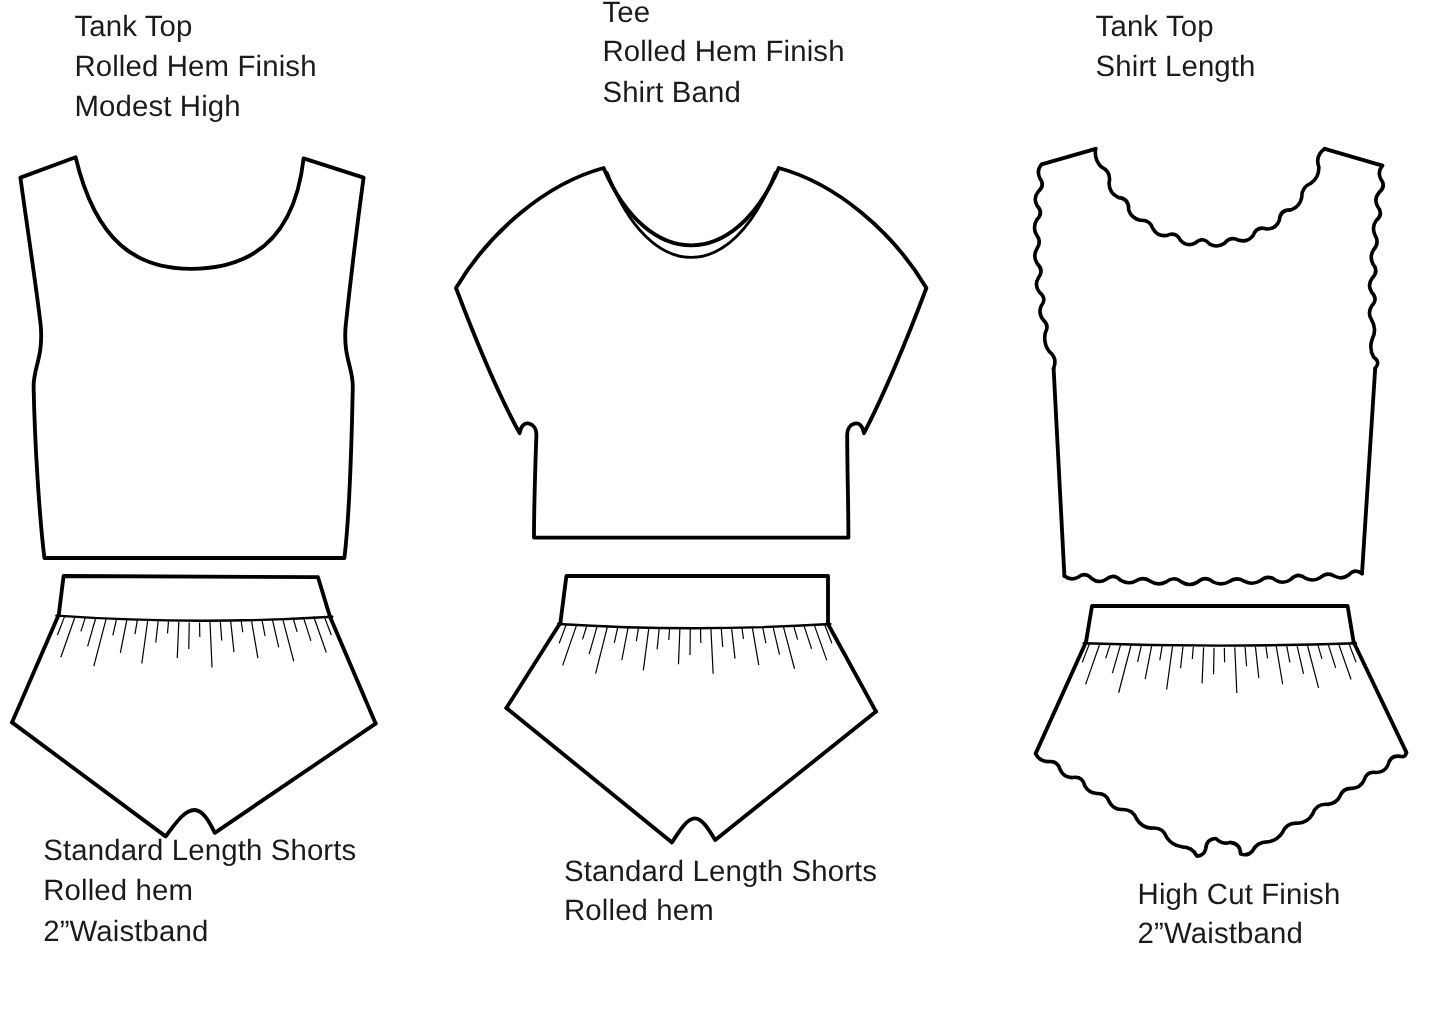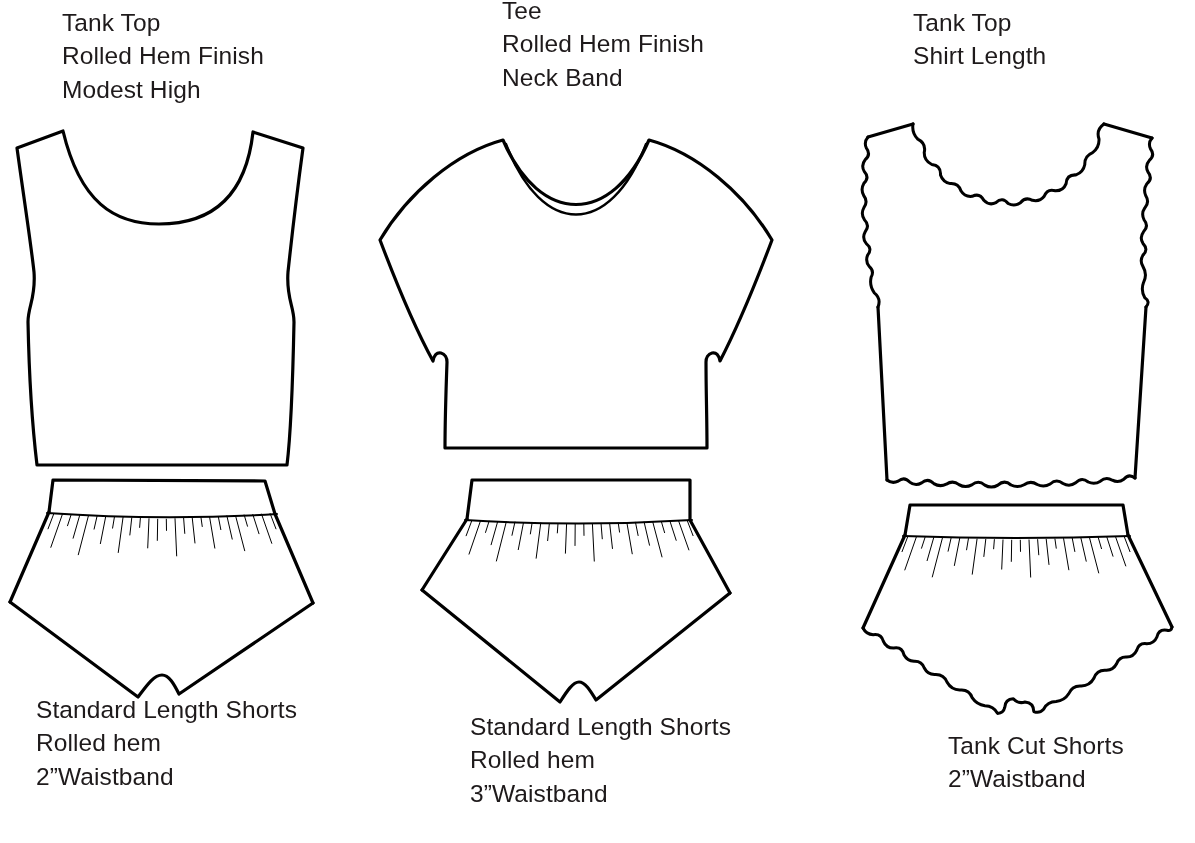--- a/index.html
+++ b/index.html
@@ -145,30 +145,29 @@
   </div>
   <div class="label" style="left:36px;top:693px">
     <span>Standard Length Shorts</span>
     <span>Rolled hem</span>
     <span>2”Waistband</span>
   </div>
 
   <div class="label" style="left:502px;top:-6px">
     <span>Tee</span>
     <span>Rolled Hem Finish</span>
-    <span>Neck Band</span>
+    <span>Shirt Band</span>
   </div>
   <div class="label" style="left:470px;top:710px">
     <span>Standard Length Shorts</span>
     <span>Rolled hem</span>
-    <span>3”Waistband</span>
   </div>
 
   <div class="label" style="left:913px;top:6px">
     <span>Tank Top</span>
     <span>Shirt Length</span>
   </div>
   <div class="label" style="left:948px;top:729px">
-    <span>Tank Cut Shorts</span>
+    <span>High Cut Finish</span>
     <span>2”Waistband</span>
   </div>
 
 </div>
 
 </body></html>

